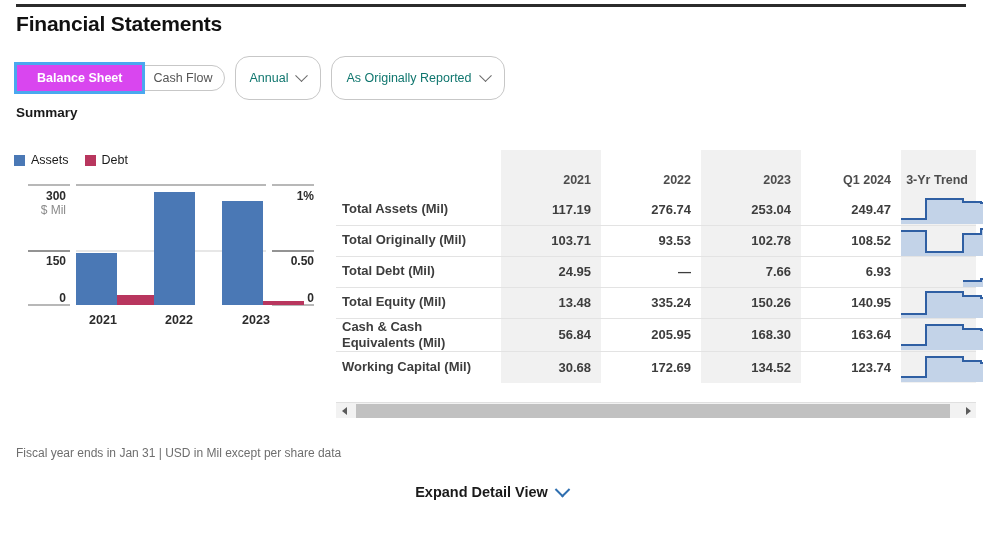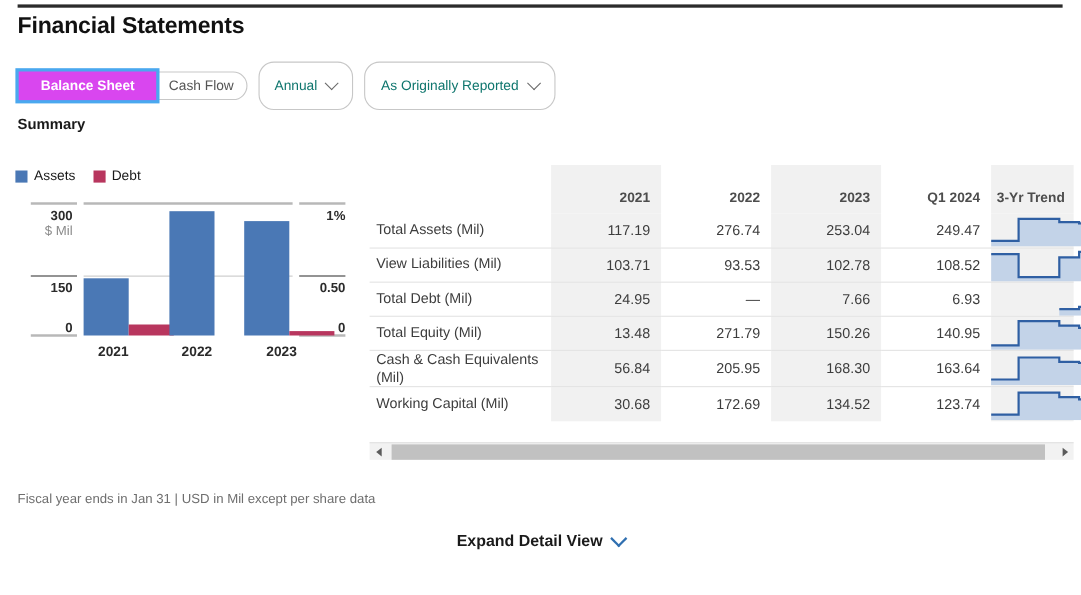--- a/index.html
+++ b/index.html
@@ -135,21 +135,21 @@
     width: 640px;
   }
   table.fin {
     border-collapse: collapse;
     width: 640px;
     table-layout: fixed;
     font-size: 13px;
   }
   table.fin th, table.fin td {
     padding: 0;
-    font-weight: normal;
+    font-weight: bold;
   }
   .col-label { width: 165px; }
   .col-num   { width: 100px; }
   .col-trend { width: 75px; }
 
   table.fin thead th {
     height: 44px;
     vertical-align: bottom;
     padding-bottom: 7px;
     font-size: 12.5px;
@@ -354,21 +354,21 @@
         <td class="shade">253.04</td>
         <td>249.47</td>
         <td class="shade trend-c">
           <svg class="spark" width="100" height="30" viewBox="0 0 100 30">
             <path d="M0,25 L25,25 L25,5 L62,5 L62,8 L80,8 L80,9 L100,9 L100,30 L0,30 Z" fill="#c3d3e8"></path>
             <path d="M0,25 L25,25 L25,5 L62,5 L62,8 L80,8 L80,9 L100,9" fill="none" stroke="#2f5fa3" stroke-width="2"></path>
           </svg>
         </td>
       </tr>
       <tr>
-        <td class="label-c">View Liabilities (Mil)</td>
+        <td class="label-c">Total Originally (Mil)</td>
         <td class="shade">103.71</td>
         <td>93.53</td>
         <td class="shade">102.78</td>
         <td>108.52</td>
         <td class="shade trend-c">
           <svg class="spark" width="100" height="30" viewBox="0 0 100 30">
             <path d="M0,5 L25,5 L25,26 L62,26 L62,8 L80,8 L80,3 L100,3 L100,30 L0,30 Z" fill="#c3d3e8"></path>
             <path d="M0,5 L25,5 L25,26 L62,26 L62,8 L80,8 L80,3 L100,3" fill="none" stroke="#2f5fa3" stroke-width="2"></path>
           </svg>
         </td>
@@ -382,21 +382,21 @@
         <td class="shade trend-c">
           <svg class="spark" width="100" height="30" viewBox="0 0 100 30">
             <path d="M62,24 L80,24 L80,22 L100,22 L100,30 L62,30 Z" fill="#c3d3e8"></path>
             <path d="M62,24 L80,24 L80,22 L100,22" fill="none" stroke="#2f5fa3" stroke-width="2"></path>
           </svg>
         </td>
       </tr>
       <tr>
         <td class="label-c">Total Equity (Mil)</td>
         <td class="shade">13.48</td>
-        <td>271.79</td>
+        <td>335.24</td>
         <td class="shade">150.26</td>
         <td>140.95</td>
         <td class="shade trend-c">
           <svg class="spark" width="100" height="30" viewBox="0 0 100 30">
             <path d="M0,26 L25,26 L25,4 L62,4 L62,8 L80,8 L80,10 L100,10 L100,30 L0,30 Z" fill="#c3d3e8"></path>
             <path d="M0,26 L25,26 L25,4 L62,4 L62,8 L80,8 L80,10 L100,10" fill="none" stroke="#2f5fa3" stroke-width="2"></path>
           </svg>
         </td>
       </tr>
       <tr>

